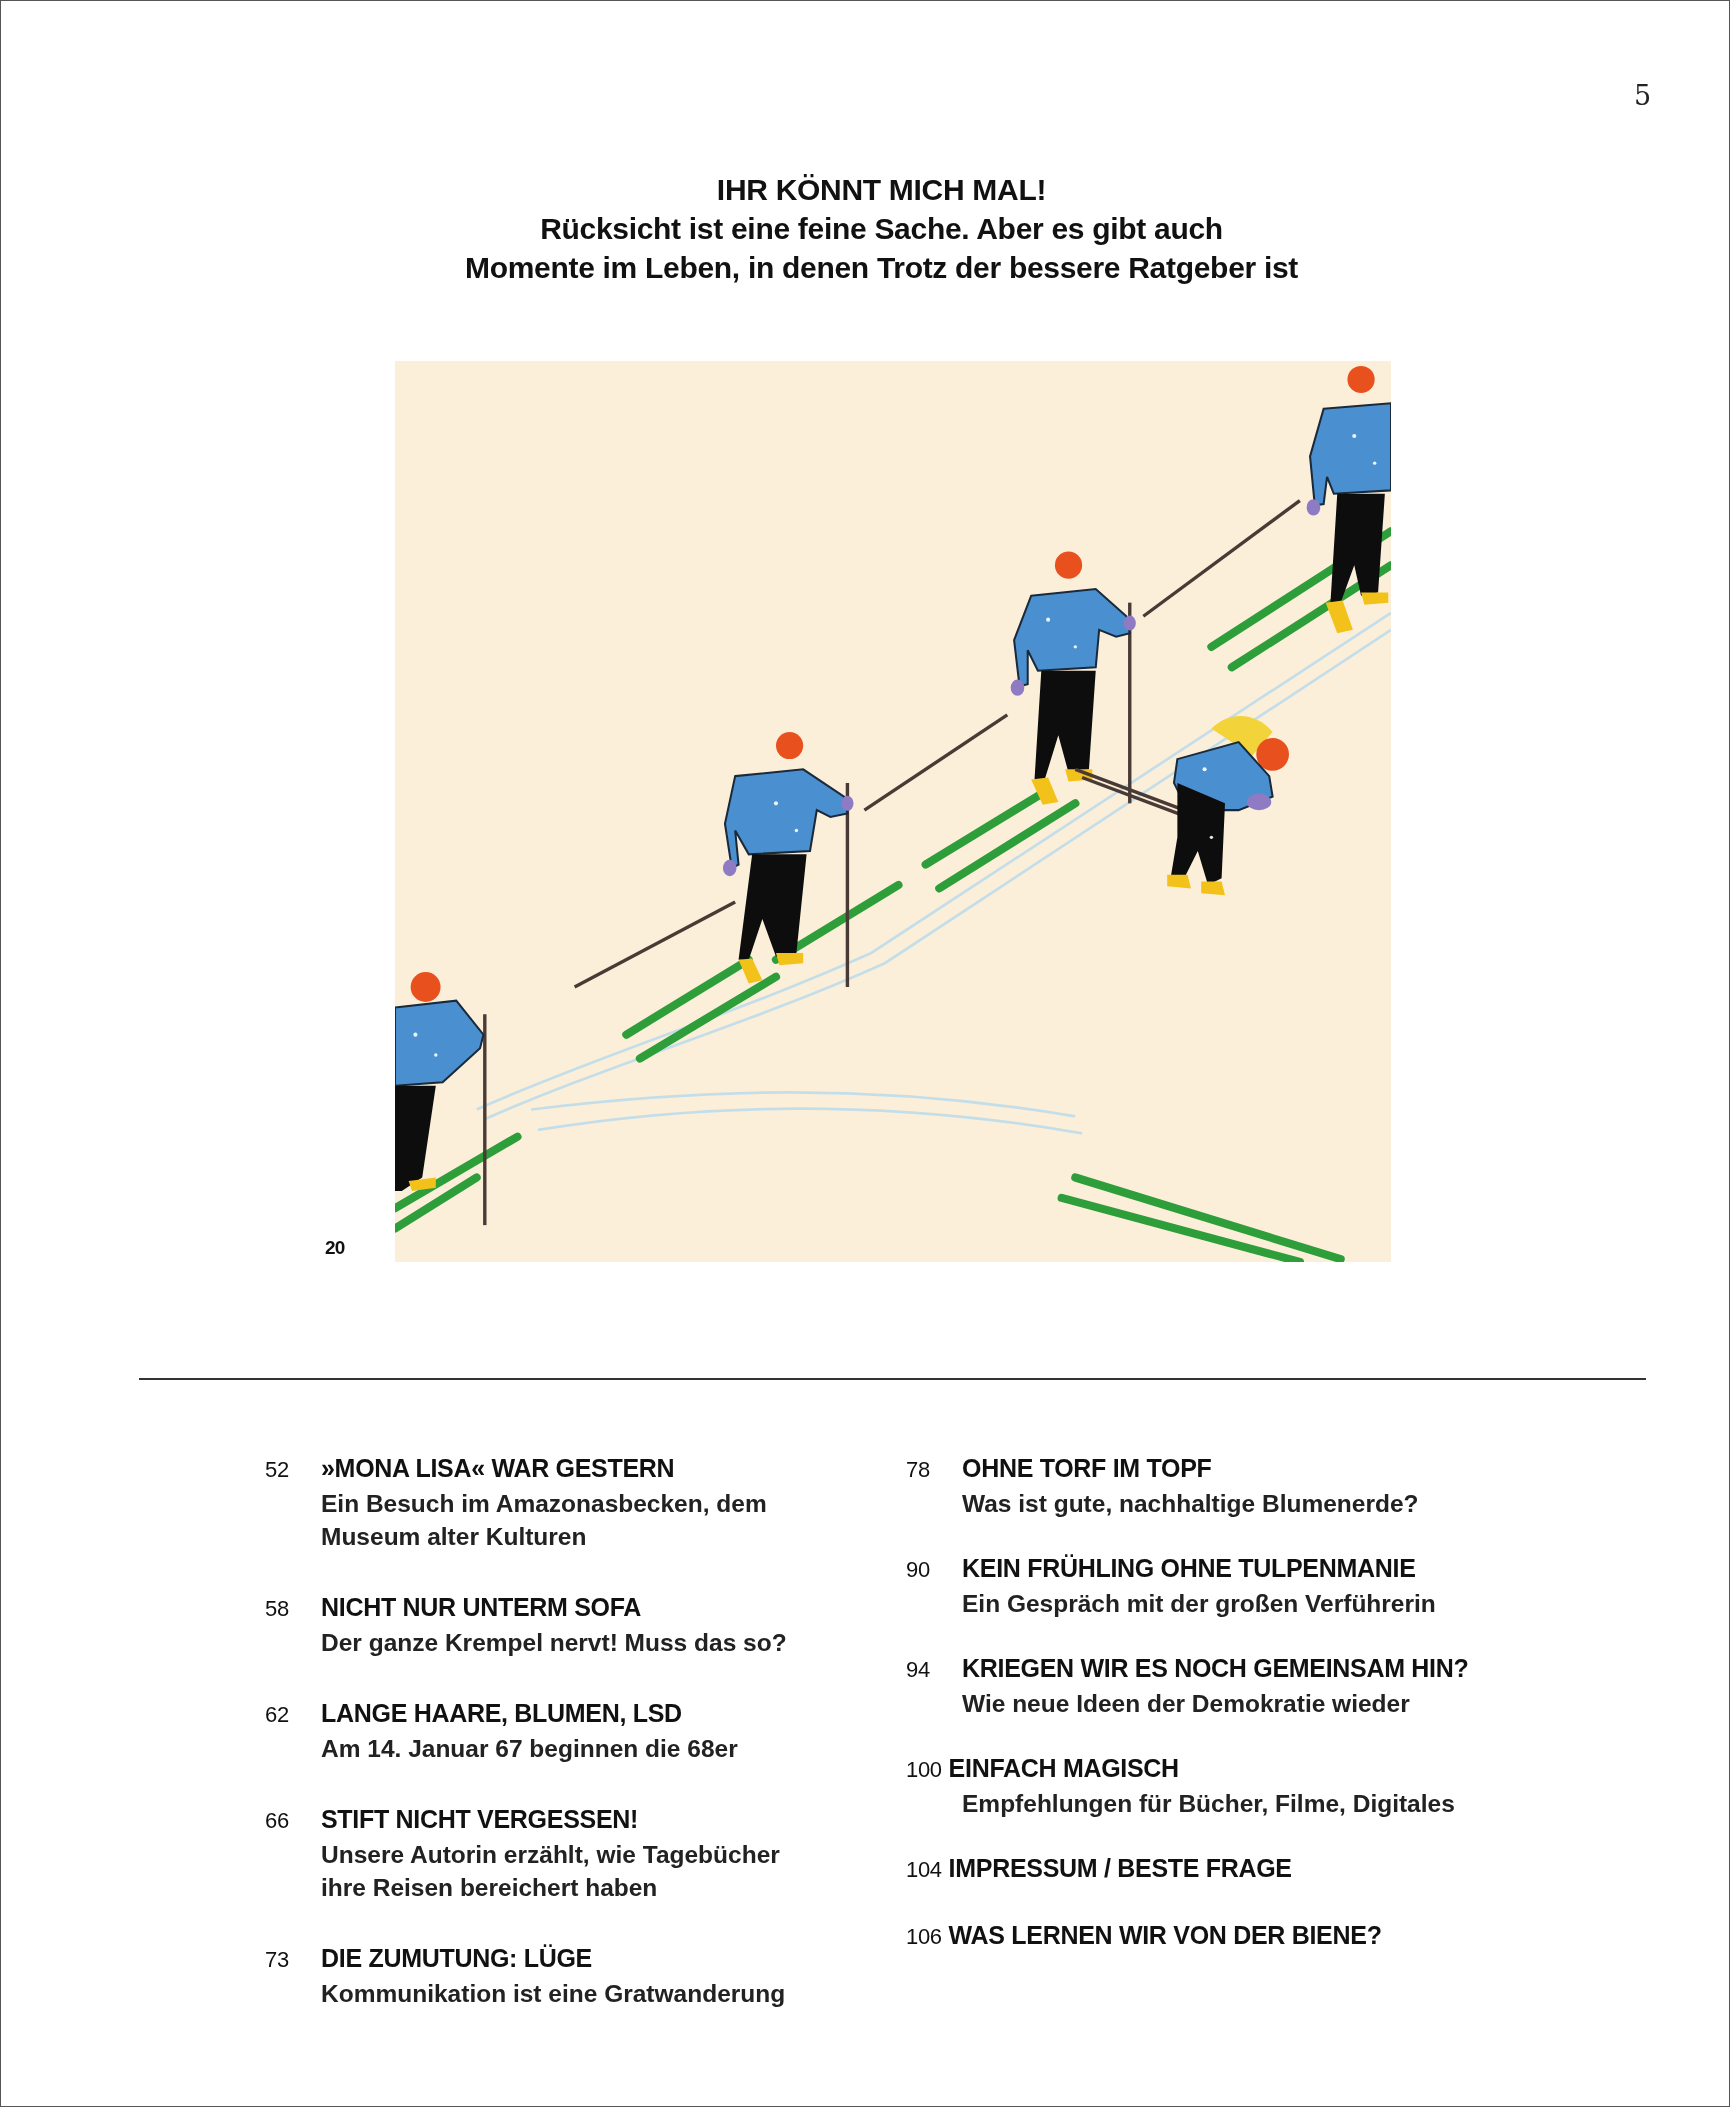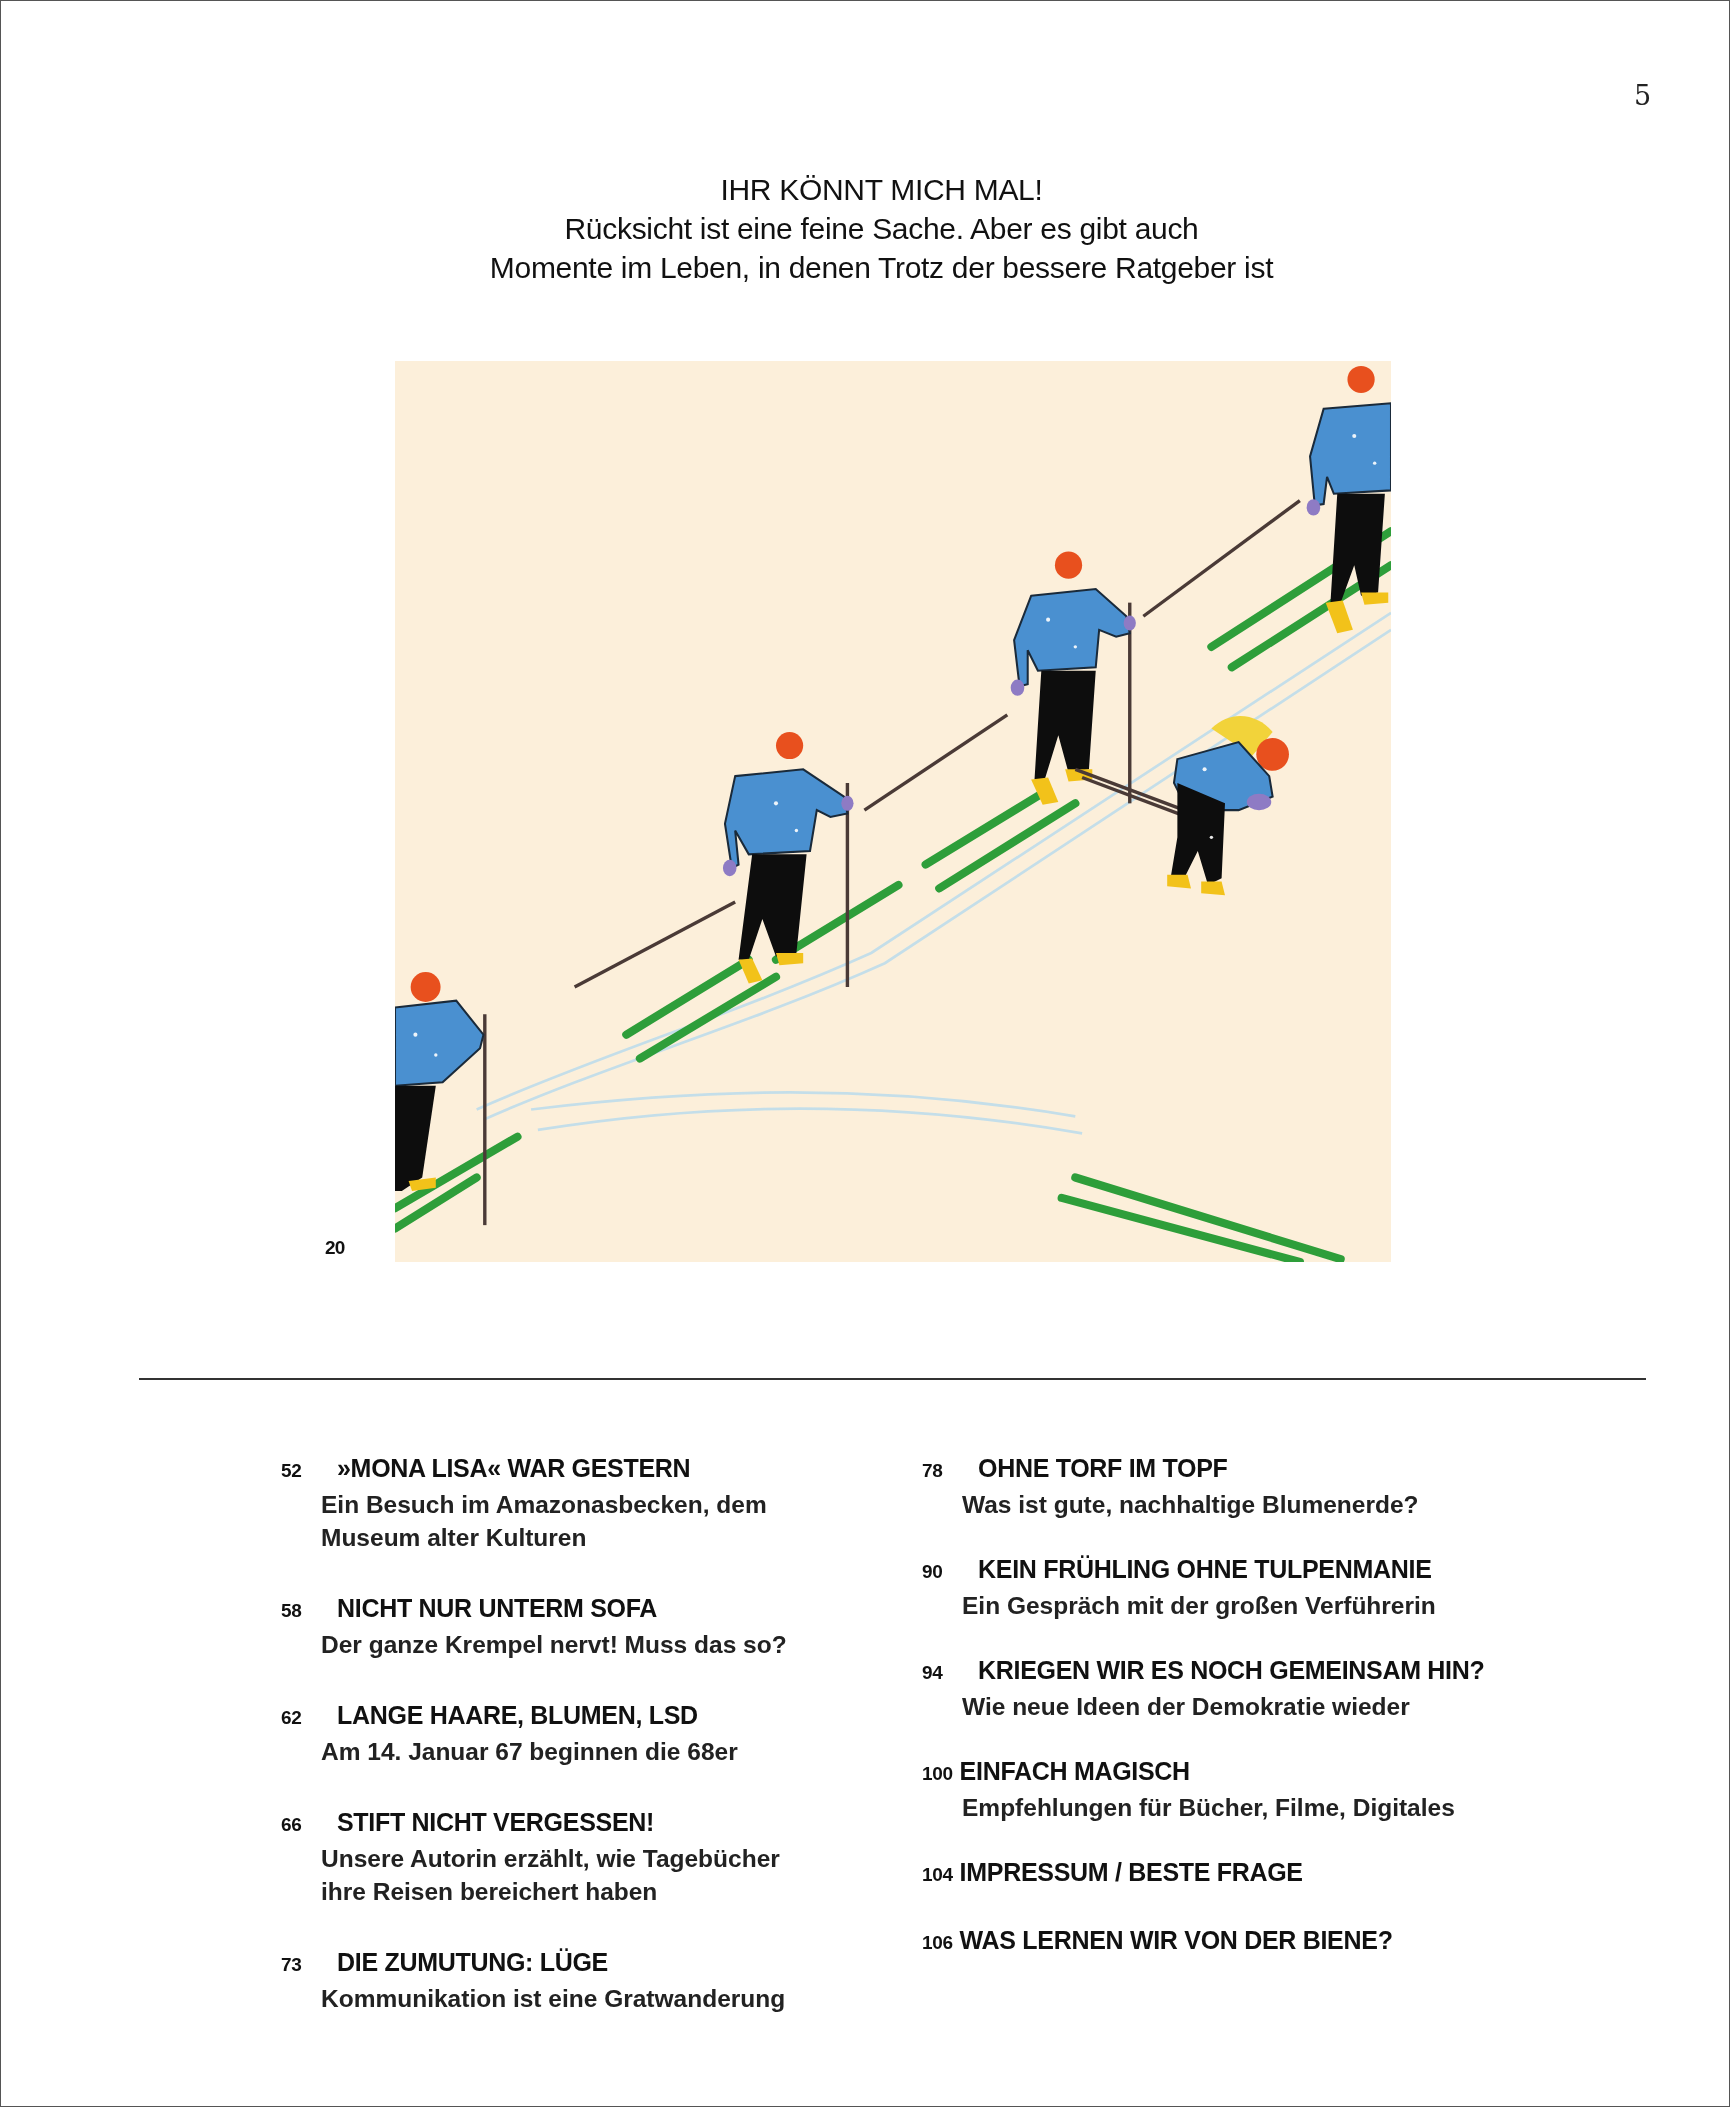--- a/index.html
+++ b/index.html
@@ -1,30 +1,30 @@
 <!DOCTYPE html>
 <html style="font-size:11px"><head>
 <meta charset="utf-8">
 <style>
   html, body { margin: 0; padding: 0; background: #ffffff; }
   body { width: 1730px; height: 2108px; position: relative; overflow: hidden; font-family: "Liberation Sans", sans-serif; color: #111; }
   .page-frame { position: absolute; left: 0; top: 0; width: 1728px; height: 2105px; border: 1.4px solid #555; box-sizing: content-box; }
   .folio { position: absolute; left: 1634px; top: 80px; font-family: "DejaVu Serif", serif; font-size: 27px; color: #222; }
   .headline { position: absolute; left: 204px; top: 170px; width: 1355px; text-align: center; font-family: "Liberation Sans", sans-serif; font-weight: 900; font-size: 30px; line-height: 39px; letter-spacing: -0.3px; color: #111; }
-  .headline div { font-weight: normal; }
+  .headline div { font-weight: bold; }
   .illustration { position: absolute; left: 395px; top: 361px; width: 996px; height: 901px; background: #FCEFDA; overflow: hidden; }
   .illustration svg { position: absolute; left: 0; top: 0; }
   .fig-page { position: absolute; left: 325px; top: 1237px; font-weight: bold; font-size: 19px; color: #111; letter-spacing: -0.7px; }
   .rule { position: absolute; left: 139px; top: 1378px; width: 1507px; height: 2px; background: #333; }
   .toc-col { position: absolute; top: 1451px; }
   .toc-col.left { left: 265px; width: 599px; }
   .toc-col.right { left: 906px; width: 681px; }
   .toc-entry { position: relative; }
   .toc-entry .row { display: flex; align-items: baseline; }
-  .toc-entry .num { font-weight: bold; font-size: 19px; width: 56px; flex: none; letter-spacing: -0.3px; margin-left: 16px; }
+  .toc-entry .num { font-weight: normal; font-size: 22px; width: 56px; flex: none; letter-spacing: -0.3px; }
   .toc-entry .num.wide { width: auto; margin-right: 6.8px; }
   .toc-entry .title { font-weight: bold; font-size: 25px; letter-spacing: -0.3px; text-transform: uppercase; }
   .toc-entry .sub { margin-left: 56px; font-size: 24.5px; font-weight: bold; line-height: 33px; color: #222; font-family: "Liberation Sans", sans-serif; }
   .toc-entry .row { line-height: 35px; }
 </style>
 </head>
 <body>
 
 <div class="page-frame"></div>
 

